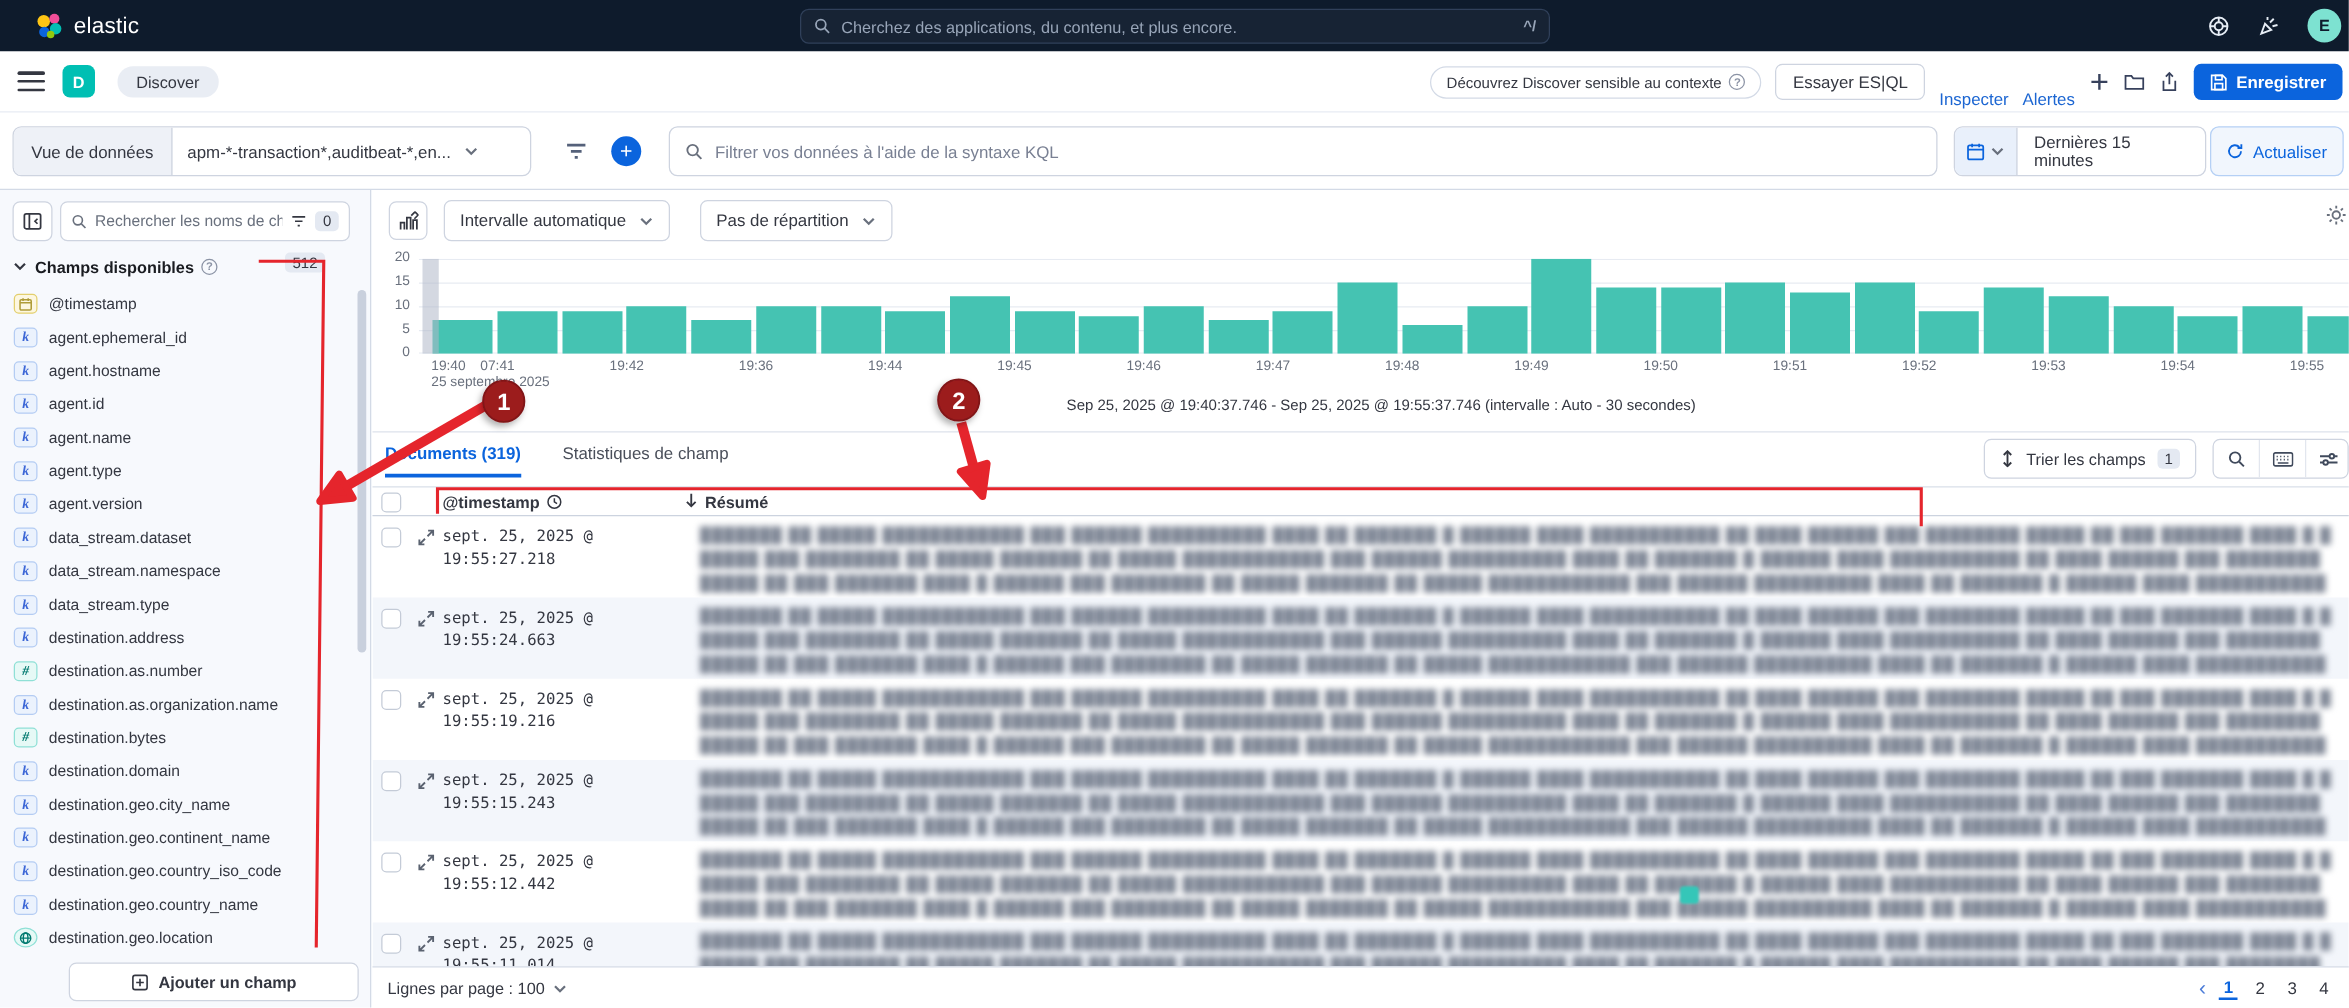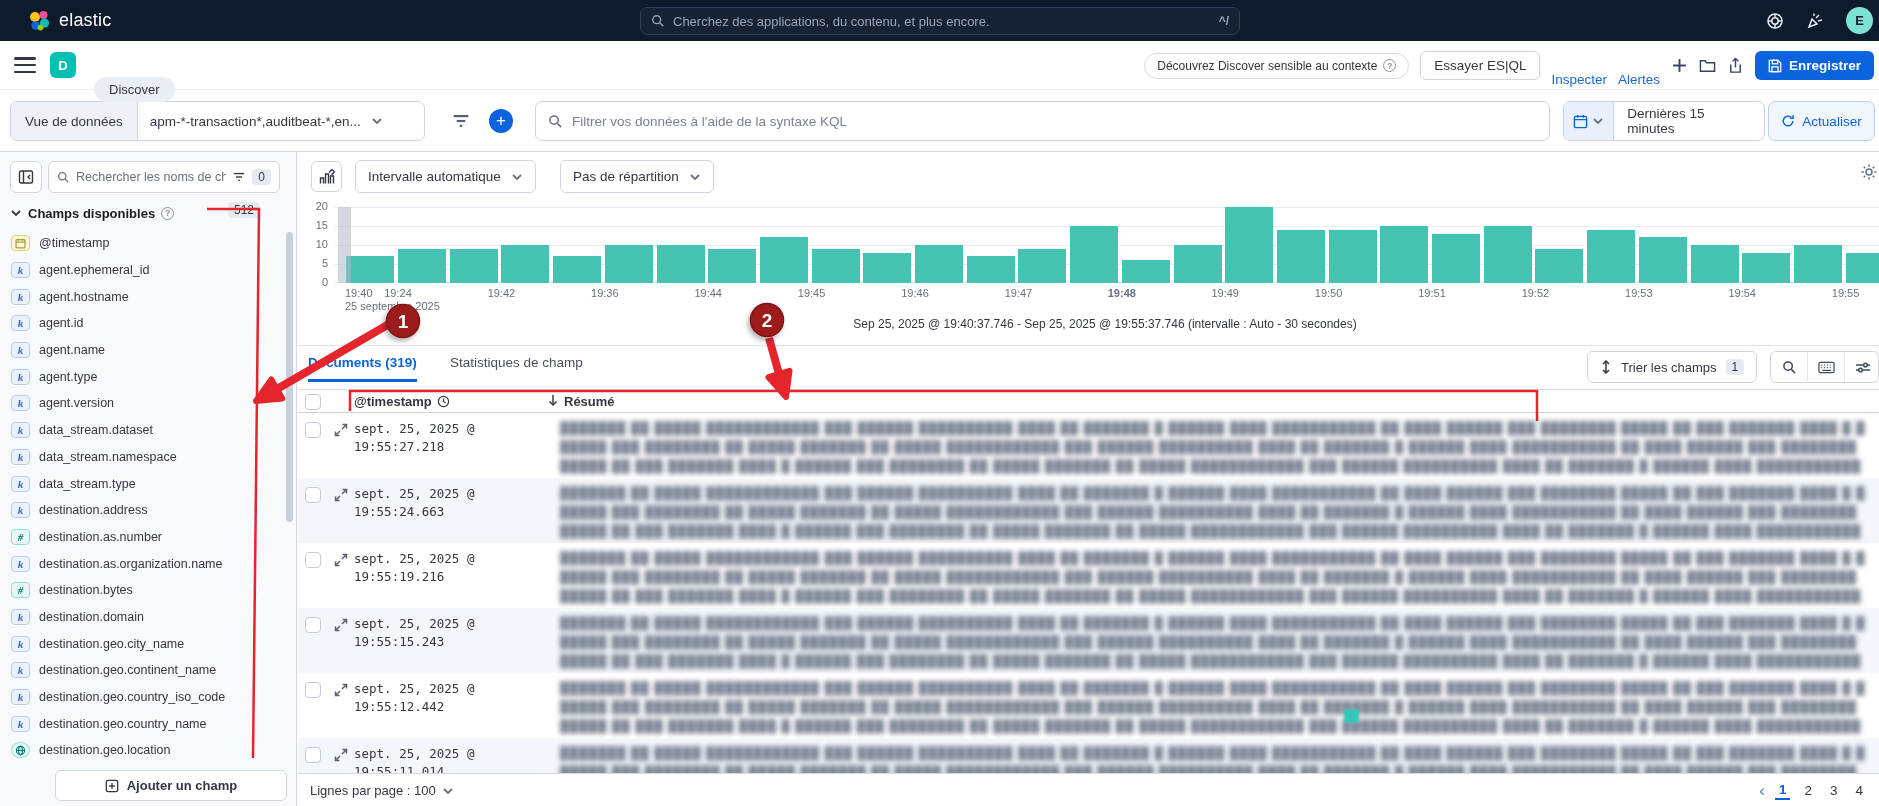--- a/index.html
+++ b/index.html
@@ -20,21 +20,21 @@
   .hdr-ic { color:#e6edf5; width:18px; height:18px; }
   #avatar { width:27px; height:27px; border-radius:50%; background:#7de2d1; color:#0e1b2c; font-weight:bold;
     font-size:13px; display:flex; align-items:center; justify-content:center; }
 
   
   #app-bar { position:absolute; left:0; top:41px; width:1879px; height:49px; background:#fff; border-bottom:1px solid #e8ecf3; z-index:15; }
   #hamburger { position:absolute; left:14px; top:14px; width:22px; height:20px; display:flex; flex-direction:column; justify-content:space-between; padding:2px 0; cursor:pointer; }
   #hamburger span { height:2.5px; background:#343741; border-radius:2px; }
   #space-badge { position:absolute; left:50px; top:11px; width:26px; height:26px; background:#00bfb3; color:#fff;
     border-radius:6px; font-weight:bold; font-size:13px; display:flex; align-items:center; justify-content:center; }
-  #breadcrumb { position:absolute; left:94px; top:12px; background:#e9edf4; border-radius:13px; padding:5px 15px; font-size:13px; color:#343741;margin-top:24px; }
+  #breadcrumb { position:absolute; left:94px; top:12px; background:#e9edf4; border-radius:13px; padding:5px 15px; font-size:13px; color:#343741; }
   #app-bar-right { position:absolute; right:5px; top:0; height:49px; display:flex; align-items:center; gap:11px; }
   #context-pill { border:1px solid #d3dae6; border-radius:16px; padding:5px 12px; font-size:12px; color:#343741; display:flex; align-items:center; gap:6px; }
   .info-ic { width:13px; height:13px; border:1px solid #8b93a5; border-radius:50%; color:#8b93a5; font-size:9px;
     display:inline-flex; align-items:center; justify-content:center; font-weight:bold; }
   #esql-btn { border:1px solid #ced4e0; border-radius:6px; padding:6px 13px; font-size:13.5px; color:#343741; background:#fff; font-family:inherit; cursor:pointer; }
   .nav-link { color:#1c66d2; font-size:13.5px; text-decoration:none; cursor:pointer;margin-top:28px; }
   .tool-ic { width:17px; height:17px; color:#37415c; cursor:pointer; }
   #save-btn { background:#0b64dd; color:#fff; border:none; border-radius:6px; padding:7px 13px; font-size:13.5px;
     font-weight:600; display:flex; align-items:center; gap:7px; font-family:inherit; cursor:pointer;justify-content:flex-end; }
 
@@ -463,28 +463,28 @@
     <div class="bar" title="19:52:30 : 14" style="left: 1252.1px; width: 48px; height: 53.2px; top: 22.8px;"></div>
     <div class="bar" title="19:53:00 : 12" style="left: 1303.8px; width: 48px; height: 45.6px; top: 30.4px;"></div>
     <div class="bar" title="19:53:30 : 10" style="left: 1355.5px; width: 48px; height: 38px; top: 38px;"></div>
     <div class="bar" title="19:54:00 : 8" style="left: 1407.2px; width: 48px; height: 30.4px; top: 45.6px;"></div>
     <div class="bar" title="19:54:30 : 10" style="left: 1458.9px; width: 48px; height: 38px; top: 38px;"></div>
     <div class="bar" title="19:55:00 : 8" style="left: 1510.6px; width: 48px; height: 30.4px; top: 45.6px;"></div>
     <div id="partial-overlay" style="left: 3px; width: 13px;"></div>
   </div>
 <div id="xlabels">
     <div class="xlab" style="left: 345px;">19:40</div>
-    <div class="xlab" style="left: 398px; transform: translateX(-50%);">19:24</div>
+    <div class="xlab" style="left: 398px; transform: translateX(-50%);">07:41</div>
     <div class="xlab" style="left: 501.4px; transform: translateX(-50%);">19:42</div>
     <div class="xlab" style="left: 604.8px; transform: translateX(-50%);">19:36</div>
     <div class="xlab" style="left: 708.2px; transform: translateX(-50%);">19:44</div>
     <div class="xlab" style="left: 811.6px; transform: translateX(-50%);">19:45</div>
     <div class="xlab" style="left: 915px; transform: translateX(-50%);">19:46</div>
     <div class="xlab" style="left: 1018.4px; transform: translateX(-50%);">19:47</div>
-    <div class="xlab" style="left: 1121.8px; transform: translateX(-50%); font-weight: bold;">19:48</div>
+    <div class="xlab" style="left: 1121.8px; transform: translateX(-50%);">19:48</div>
     <div class="xlab" style="left: 1225.2px; transform: translateX(-50%);">19:49</div>
     <div class="xlab" style="left: 1328.6px; transform: translateX(-50%);">19:50</div>
     <div class="xlab" style="left: 1432px; transform: translateX(-50%);">19:51</div>
     <div class="xlab" style="left: 1535.4px; transform: translateX(-50%);">19:52</div>
     <div class="xlab" style="left: 1638.8px; transform: translateX(-50%);">19:53</div>
     <div class="xlab" style="left: 1742.2px; transform: translateX(-50%);">19:54</div>
     <div class="xlab" style="left: 1845.6px; transform: translateX(-50%);">19:55</div>
     <div class="xlab" style="left: 345px; top: 300px;">25 septembre 2025</div>
   </div>
 <div id="caption">Sep 25, 2025 @ 19:40:37.746 - Sep 25, 2025 @ 19:55:37.746 (intervalle : Auto - 30 secondes)</div>

